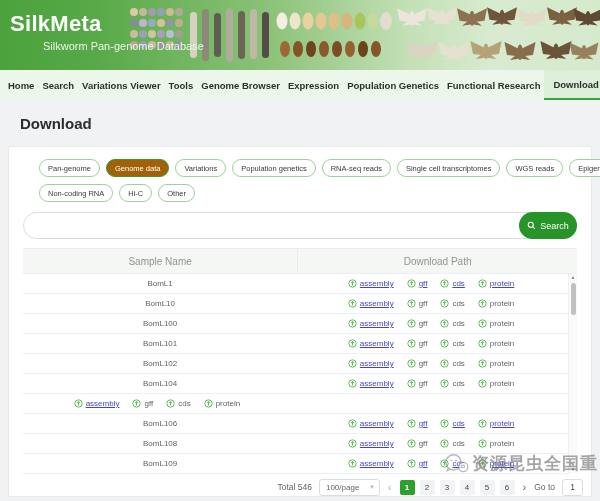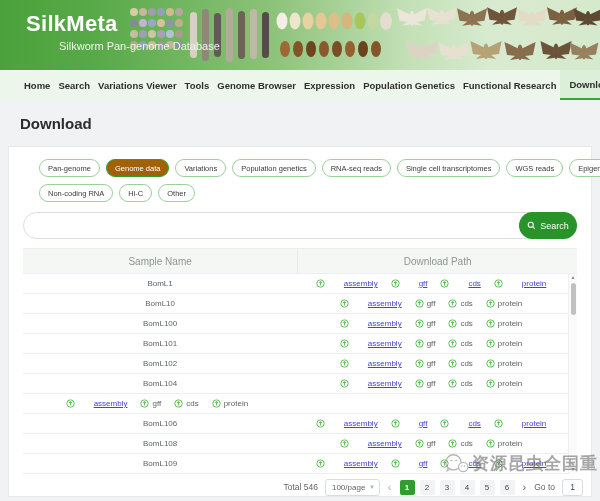--- a/index.html
+++ b/index.html
@@ -2,28 +2,28 @@
 <html><head>
 <meta charset="utf-8">
 <style>
   * { margin:0; padding:0; box-sizing:border-box; }
   html,body { width:600px; height:501px; overflow:hidden; }
   body { font-family:"Liberation Sans", sans-serif; background:#f1f2f4; position:relative; }
 
   
   .banner { position:relative; height:70px; overflow:hidden;
     background:linear-gradient(90deg,#4ba23c 0%,#58a948 16%,#8cc279 45%,#c3e0b6 68%,#d8ebd0 82%,#d5e9cc 100%); }
-  .brand { position:absolute; left:26px; top:11px; z-index:2; }
+  .brand { position:absolute; left:10px; top:11px; z-index:2; }
   .brand-title { color:#fff; font-size:22px; font-weight:700; letter-spacing:.3px; }
   .brand-subtitle { color:#ecf7e8; font-size:11px; margin-top:3px;padding-left:33px; }
   .banner-art { position:absolute; right:0; top:0; width:480px; height:70px; }
 
   
   .nav { height:30px; background:#edf6ea; display:flex; align-items:stretch;
-    justify-content:space-between; padding:0 20px; }
+    justify-content:space-between; padding:0 4px; }
   .nav-item { font-size:9.5px; font-weight:700; color:#2e2e2e; display:flex; align-items:center;
     padding:0 4px; cursor:pointer; white-space:nowrap; }
   .nav-item.active { background:#dcefd9; border-bottom:2px solid #3da23d; padding:0 9px; }
 
   
   .title-bar { height:46px; display:flex; align-items:center; padding:0 20px; background:#f1f2f4; }
   .title-bar h2 { font-size:15px; font-weight:700; color:#2b2d30; }
 
   
   .card { position:absolute; left:8px; right:8px; top:146px; bottom:4px; background:#fff;
@@ -51,35 +51,35 @@
   .c1 { width:49.5%; }
   .c2 { width:50.5%; }
   .th.c2 { border-left:1px solid #e7ece7; }
   .tbody { position:relative; height:200px; overflow:hidden; }
   .trow { display:flex; height:20px; border-bottom:1px solid #ebeef5; }
   .td { display:flex; align-items:center; justify-content:center; font-size:8px; color:#5f6368; }
   .td.c2 { gap:13px; padding-right:12px; }
   .dl { display:flex; align-items:center; gap:3px; text-decoration:none; }
   .dl-icon { width:9px; height:9px; display:flex; }
   .dl-icon svg { width:9px; height:9px; }
-  .dl.link .dl-text { color:#4444cc; text-decoration:underline;margin-left:16px; }
+  .dl.link .dl-text { color:#4444cc; text-decoration:underline; }
   .dl.plain .dl-text { color:#5f6368; text-decoration:none; }
 
   
   .scrollbar { position:absolute; right:0; top:0; bottom:0; width:9px; background:#fafafa;
     border-left:1px solid #efefef; display:flex; flex-direction:column; align-items:center; }
   .sb-arrow { font-size:5px; color:#8a8a8a; line-height:7px; height:7px; }
   .sb-arrow.down { position:absolute; bottom:1px; }
   .sb-thumb { width:5px; height:32px; background:#c0c0c0; border-radius:3px; margin-top:2px; }
 
   
   .pagination { display:flex; align-items:center; justify-content:flex-end; gap:7px; height:26px;
     padding-right:2px; font-size:8.5px; color:#5f6368; }
   .psize { border:1px solid #d8dde2; border-radius:3px; height:17px; display:flex; align-items:center;
-    gap:5px; padding:0 5px 0 6px; font-size:8px; color:#5f6368; cursor:pointer; background:#fff; }
+    gap:11px; padding:0 5px 0 6px; font-size:8px; color:#5f6368; cursor:pointer; background:#fff; }
   .chev { color:#b1b6bd; font-size:7px; }
   .pg-arrow { border:none; background:transparent; font-size:11px; color:#aab0b6; cursor:pointer;
     padding:0 1px; font-family:inherit; }
   .pg-arrow.next { color:#5f6368; }
   .pages { display:flex; gap:5px; }
   .page-chip { width:15px; height:15px; border:none; border-radius:2px; background:#f2f3f5;
     font-size:8px; color:#43474d; cursor:pointer; font-family:inherit; }
   .page-chip.active { background:#2f9e2f; color:#fff; font-weight:700; }
   .goto-input { width:21px; height:17px; border:1px solid #d8dde2; border-radius:3px;
     text-align:center; font-size:8.5px; color:#43474d; outline:none; }

